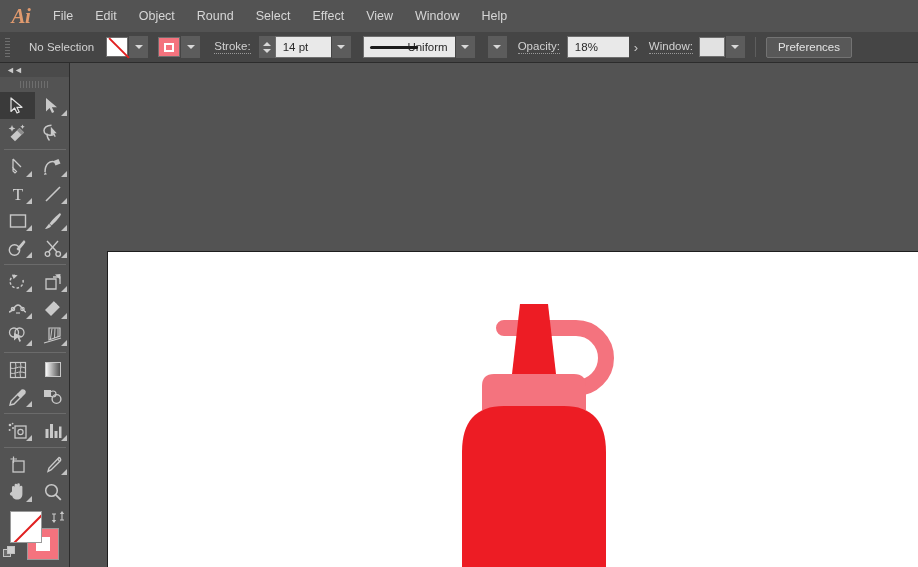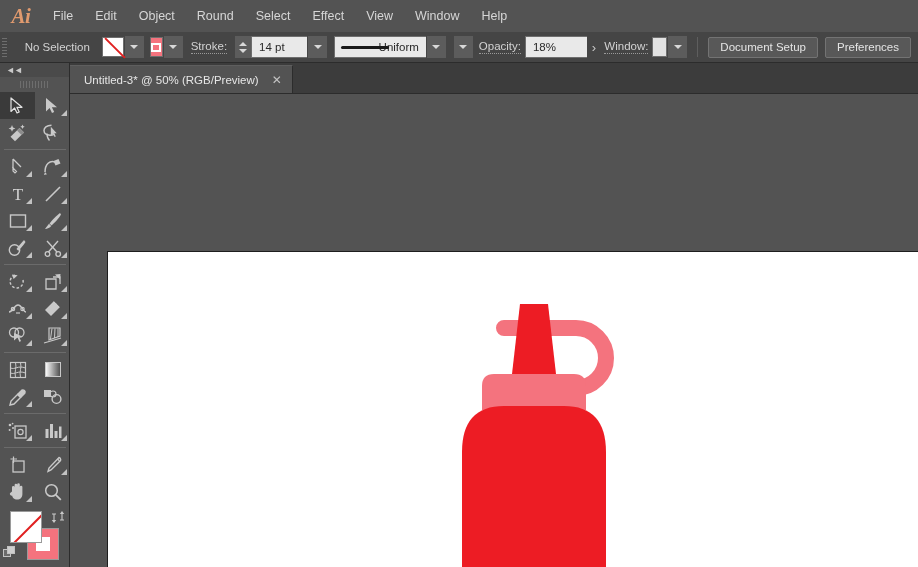--- a/index.html
+++ b/index.html
@@ -308,30 +308,23 @@
     <div style="width:6px"></div>
     <div class="cb-label dotted">Window:</div>
     <div style="width:6px"></div>
     <div class="swatch-plain"></div>
     <div class="dd-btn">
         <div class="caret-sm"></div>
       </div>
 
     <div class="divider-v"></div>
 
-    <div class="cb-button">Document Setup</div>
     <div class="cb-button">Preferences</div>
   </div>
 
-  <div class="tabbar">
-    <div class="doc-tab">
-      <div class="doc-tab-title">Untitled-3* @ 50% (RGB/Preview)</div>
-      <div class="doc-tab-close">✕</div>
-    </div>
-  </div>
 
   <div class="toolpanel">
     <div class="tp-header">
       <span class="tp-collapse">◄◄</span>
     </div>
     <div class="tp-grip">
         <span></span>
       </div>
 
     <div class="tool-grid">

